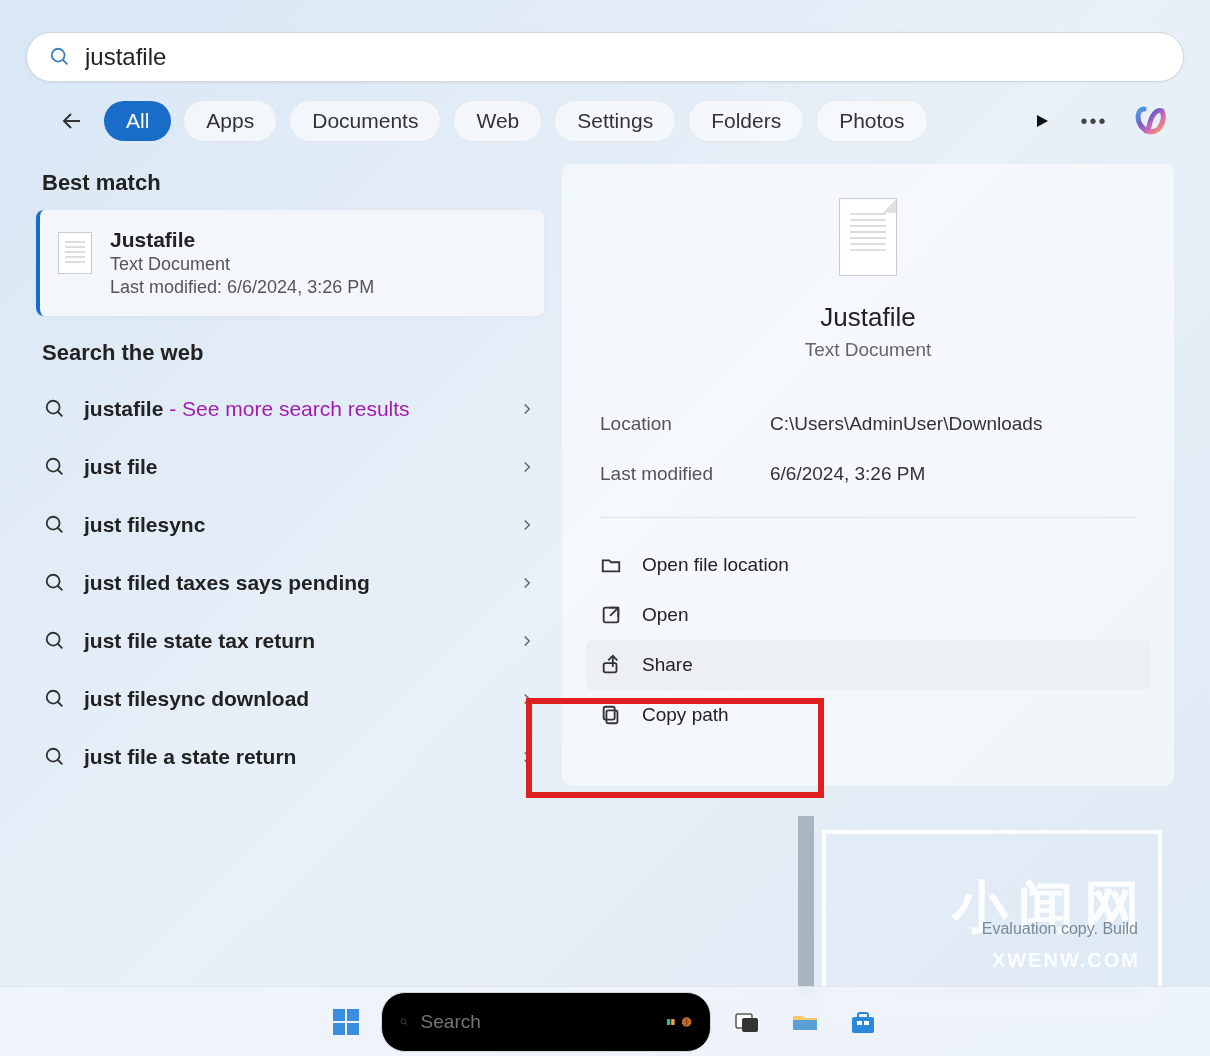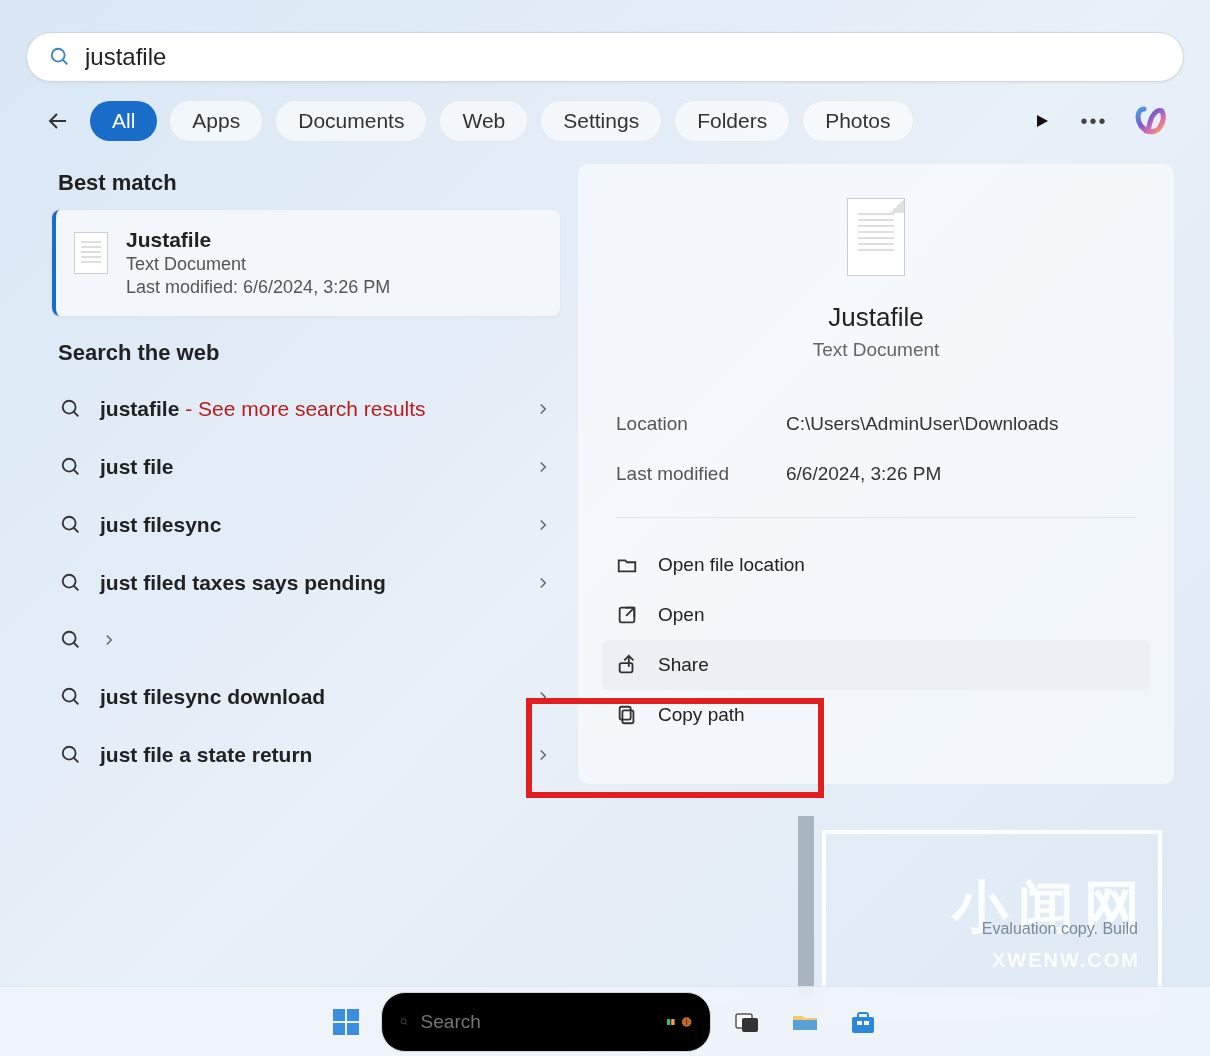--- a/index.html
+++ b/index.html
@@ -2,47 +2,47 @@
 <html><head>
   <meta charset="utf-8">
   <style>
     * { margin: 0; padding: 0; box-sizing: border-box; font-family: 'Segoe UI', -apple-system, sans-serif; }
     body { width: 1210px; height: 1056px; background: linear-gradient(135deg, #d9e7f5 0%, #e8f0f8 50%, #dde9f4 100%); overflow: hidden; position: relative; }
 
     .search-bar { margin: 32px 26px 18px 26px; background: #fff; border: 1px solid #d0d7de; border-radius: 28px; display: flex; align-items: center; padding: 10px 22px; box-shadow: 0 1px 3px rgba(0,0,0,0.06);}
     .search-bar svg { width: 22px; height: 22px; margin-right: 14px; }
     .search-input { border: none; outline: none; font-size: 24px; color: #222; flex: 1; background: transparent; }
 
-    .filter-row { display: flex; align-items: center; padding: 0 38px; gap: 12px; }
+    .filter-row { display: flex; align-items: center; padding: 0 38px; gap: 12px; margin-left: 14px; }
     .back-btn { width: 40px; height: 40px; display: flex; align-items: center; justify-content: center; border-radius: 50%; cursor: pointer; }
     .pill { padding: 8px 22px; border-radius: 26px; font-size: 21px; color: #333; background: rgba(255,255,255,0.6); border: 1px solid rgba(0,0,0,0.06); cursor: pointer; }
     .pill.active { background: #196dc8; color: #fff; border: none; font-weight: 500; }
     .filter-spacer { flex: 1; }
     .play-btn { width: 40px; height: 40px; display: flex; align-items: center; justify-content: center; cursor: pointer; }
     .more-btn { width: 40px; height: 40px; display: flex; align-items: center; justify-content: center; cursor: pointer; font-size: 20px; color: #444; letter-spacing:2px;}
     .copilot-icon { width: 40px; height: 40px; border-radius: 50%; display:flex; align-items:center; justify-content:center; margin-left:6px; }
 
-    .content { display: flex; padding: 22px 36px 0 36px; gap: 18px; margin-left: 16px; }
+    .content { display: flex; padding: 22px 36px 0 36px; gap: 18px; }
     .left-col { width: 508px; }
     .right-col { flex: 1; background: rgba(255,255,255,0.55); border-radius: 10px; padding: 34px 0 0 0; }
 
     .section-header { font-size: 22px; font-weight: 600; color: #222; margin: 6px 0 14px 6px; }
 
     .best-match-card { background: #f3f7fc; border-radius: 8px; padding: 18px 18px 18px 18px; display: flex; gap: 18px; align-items: flex-start; border-left: 4px solid #196dc8; box-shadow: 0 1px 4px rgba(0,0,0,0.04); margin-bottom: 24px; }
     .file-icon-sm { width: 34px; height: 42px; background: #fff; border: 1px solid #ccc; position:relative; flex-shrink:0; margin-top:4px;}
     .file-icon-sm::before{content:'';position:absolute;top:8px;left:6px;right:6px;height:2px;background:#ddd;box-shadow:0 5px 0 #ddd,0 10px 0 #ddd,0 15px 0 #ddd,0 20px 0 #ddd;}
     .best-match-card .title { font-size: 21px; font-weight: 600; color: #222; }
     .best-match-card .type { font-size: 18px; color: #555; margin-top:2px;}
     .best-match-card .mod { font-size: 18px; color: #555; margin-top:2px;}
 
     .web-list { margin-top: 14px; }
     .web-item { display: flex; align-items: center; padding: 17px 8px; cursor: pointer; border-radius:6px;}
     .web-item .si { width: 22px; height: 22px; margin-right: 18px; flex-shrink:0;}
     .web-item .text { flex: 1; font-size: 21px; color: #222; font-weight:600;}
-    .web-item .suffix { font-weight: 400; color: #b91c1c; }
+    .web-item .suffix { font-weight: 400; color: #a21caf; }
     .web-item .chev { width: 18px; height: 18px; }
 
     .preview-icon { width: 58px; height: 78px; margin: 0 auto; background: #fff; border: 1px solid #ccc; position:relative;}
     .preview-icon::before{content:'';position:absolute;top:14px;left:10px;right:10px;height:2px;background:#ddd;box-shadow:0 6px 0 #ddd,0 12px 0 #ddd,0 18px 0 #ddd,0 24px 0 #ddd,0 30px 0 #ddd,0 36px 0 #ddd;}
     .preview-icon::after{content:'';position:absolute;top:0;right:0;width:14px;height:14px;background:linear-gradient(135deg,transparent 50%,#e0e0e0 50%);}
     .preview-title { text-align: center; font-size: 26px; color: #222; margin-top: 26px; font-weight:400;}
     .preview-type { text-align: center; font-size: 19px; color: #666; margin-top: 6px; }
 
     .meta { padding: 38px 38px 0 38px; }
     .meta-row { display: flex; padding: 14px 0; font-size: 19px; }
@@ -171,20 +171,21 @@
   <div class="text">just filed taxes says pending<span class="suffix"></span></div>
   <svg class="chev" viewBox="0 0 24 24" fill="none" stroke="#666" stroke-width="2">
             <polyline points="9 6 15 12 9 18"></polyline>
           </svg>
         </div>
         <div class="web-item">
           <svg class="si" viewBox="0 0 24 24" fill="none" stroke="#333" stroke-width="2">
             <circle cx="10" cy="10" r="7"></circle>
             <line x1="20" y1="20" x2="15" y2="15"></line>
           </svg>
+  <div class="text">just file state tax return<span class="suffix"></span></div>
   <svg class="chev" viewBox="0 0 24 24" fill="none" stroke="#666" stroke-width="2">
             <polyline points="9 6 15 12 9 18"></polyline>
           </svg>
         </div>
         <div class="web-item">
           <svg class="si" viewBox="0 0 24 24" fill="none" stroke="#333" stroke-width="2">
             <circle cx="10" cy="10" r="7"></circle>
             <line x1="20" y1="20" x2="15" y2="15"></line>
           </svg>
   <div class="text">just filesync download<span class="suffix"></span></div>

